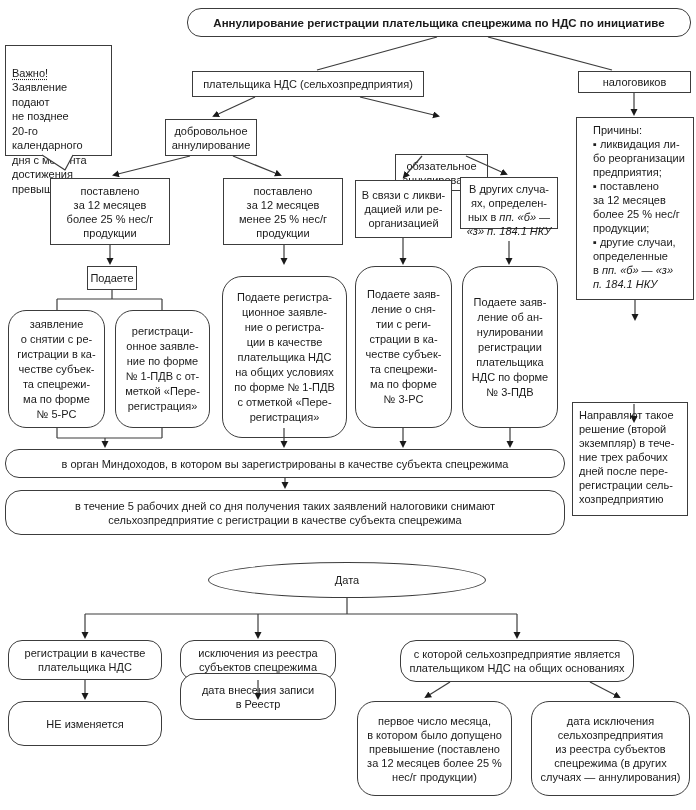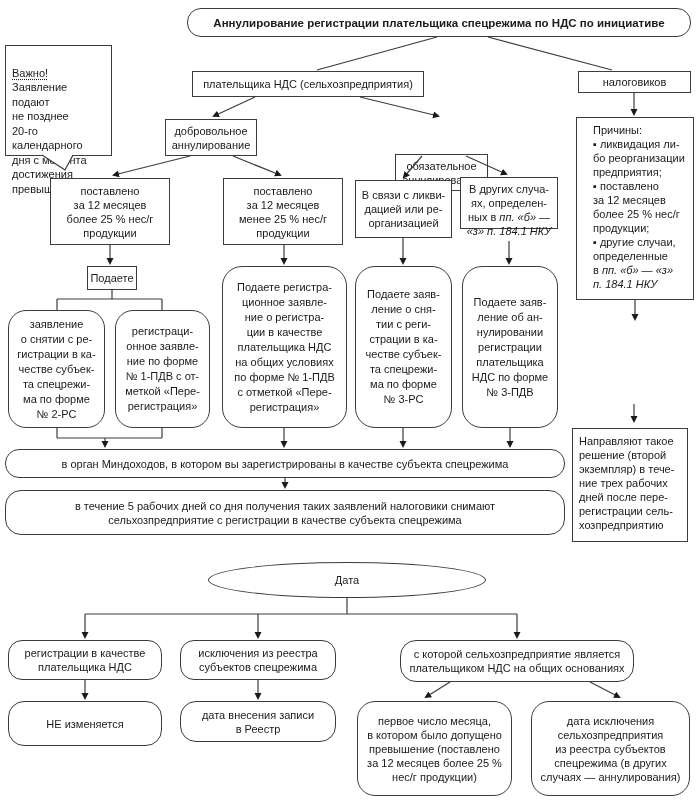--- a/index.html
+++ b/index.html
@@ -134,28 +134,28 @@
 «з» п. 184.1 НКУ</span></div>
 
   <div class="box" style="left:87px;top:266px;width:50px;height:24px;">Подаете</div>
 
   <div class="box r18 tall" style="left:8px;top:310px;width:97px;height:118px;">заявление
 о снятии с ре-
 гистрации в ка-
 честве субъек-
 та спецрежи-
 ма по форме
-№ 2-РС</div>
+№ 5-РС</div>
   <div class="box r18 tall" style="left:115px;top:310px;width:95px;height:118px;">регистраци-
 онное заявле-
 ние по форме
 № 1-ПДВ с от-
 меткой «Пере-
 регистрация»</div>
-  <div class="box r20 tall" style="left:222px;top:266px;width:125px;height:162px;">Подаете регистра-
+  <div class="box r20 tall" style="left:222px;top:276px;width:125px;height:162px;">Подаете регистра-
 ционное заявле-
 ние о регистра-
 ции в качестве
 плательщика НДС
 на общих условиях
 по форме № 1-ПДВ
 с отметкой «Пере-
 регистрация»</div>
   <div class="box r20 tall" style="left:355px;top:266px;width:97px;height:162px;">Подаете заяв-
 ление о сня-
@@ -178,21 +178,21 @@
 бо реорганизации
 предприятия;
 ▪ поставлено
 за 12 месяцев
 более 25 % нес/г
 продукции;
 ▪ другие случаи,
 определенные
 в </span><span class="it">пп. «б» — «з»
 п. 184.1 НКУ</span></div>
-  <div class="box leftal" style="left:572px;top:428px;width:116px;height:114px;">Направляют такое
+  <div class="box leftal" style="left:572px;top:402px;width:116px;height:114px;">Направляют такое
 решение (второй
 экземпляр) в тече-
 ние трех рабочих
 дней после пере-
 регистрации сель-
 хозпредприятию</div>
 
   <div class="box r14" style="left:5px;top:449px;width:560px;height:29px;">в орган Миндоходов, в котором вы зарегистрированы в качестве субъекта спецрежима</div>
   <div class="box r16" style="left:5px;top:490px;width:560px;height:45px;">в течение 5 рабочих дней со дня получения таких заявлений налоговики снимают
 сельхозпредприятие с регистрации в качестве субъекта спецрежима</div>
@@ -200,21 +200,21 @@
   <div class="box ellipse" style="left:208px;top:562px;width:278px;height:36px;">Дата</div>
 
   <div class="box r14" style="left:8px;top:640px;width:154px;height:40px;">регистрации в качестве
 плательщика НДС</div>
   <div class="box r14" style="left:180px;top:640px;width:156px;height:40px;">исключения из реестра
 субъектов спецрежима</div>
   <div class="box r16" style="left:400px;top:640px;width:234px;height:42px;">с которой сельхозпредприятие является
 плательщиком НДС на общих основаниях</div>
 
   <div class="box r16" style="left:8px;top:701px;width:154px;height:45px;">НЕ изменяется</div>
-  <div class="box r16" style="left:180px;top:701px;width:156px;height:41px;">дата внесения записи
+  <div class="box r16" style="left:180px;top:673px;width:156px;height:47px;">дата внесения записи
 в Реестр</div>
   <div class="box r18" style="left:357px;top:701px;width:155px;height:95px;">первое число месяца,
 в котором было допущено
 превышение (поставлено
 за 12 месяцев более 25 %
 нес/г продукции)</div>
   <div class="box r18" style="left:531px;top:701px;width:159px;height:95px;">дата исключения
 сельхозпредприятия
 из реестра субъектов
 спецрежима (в других

